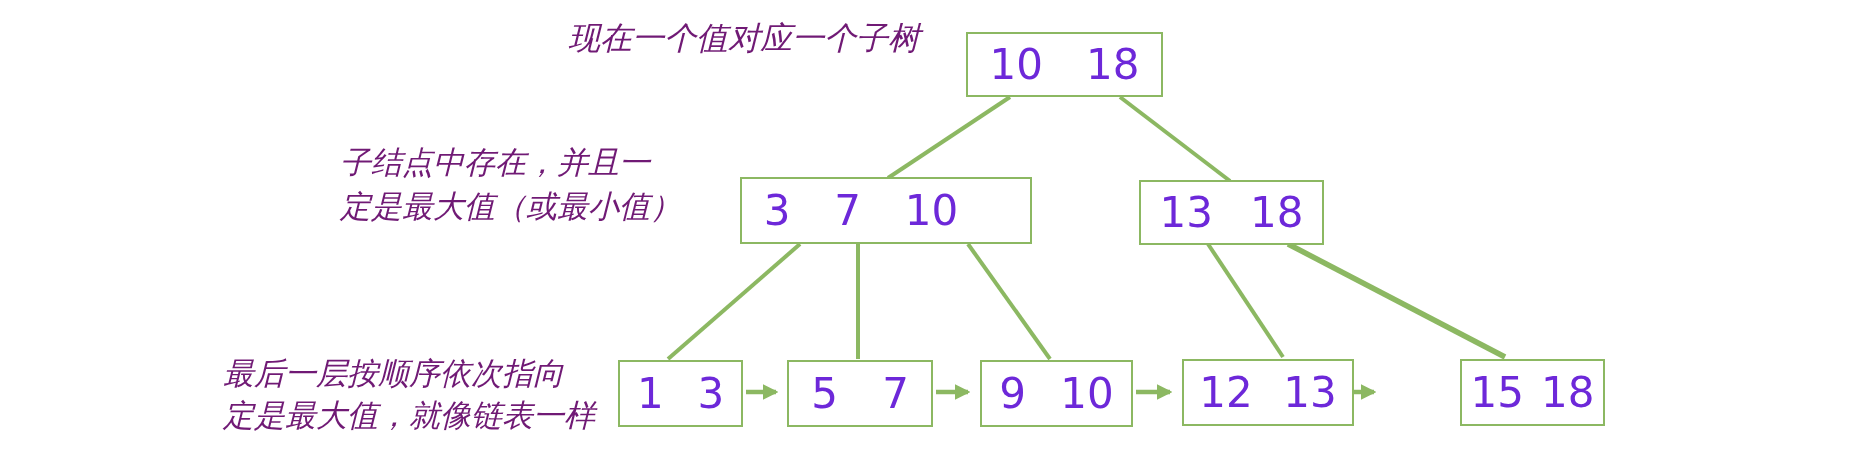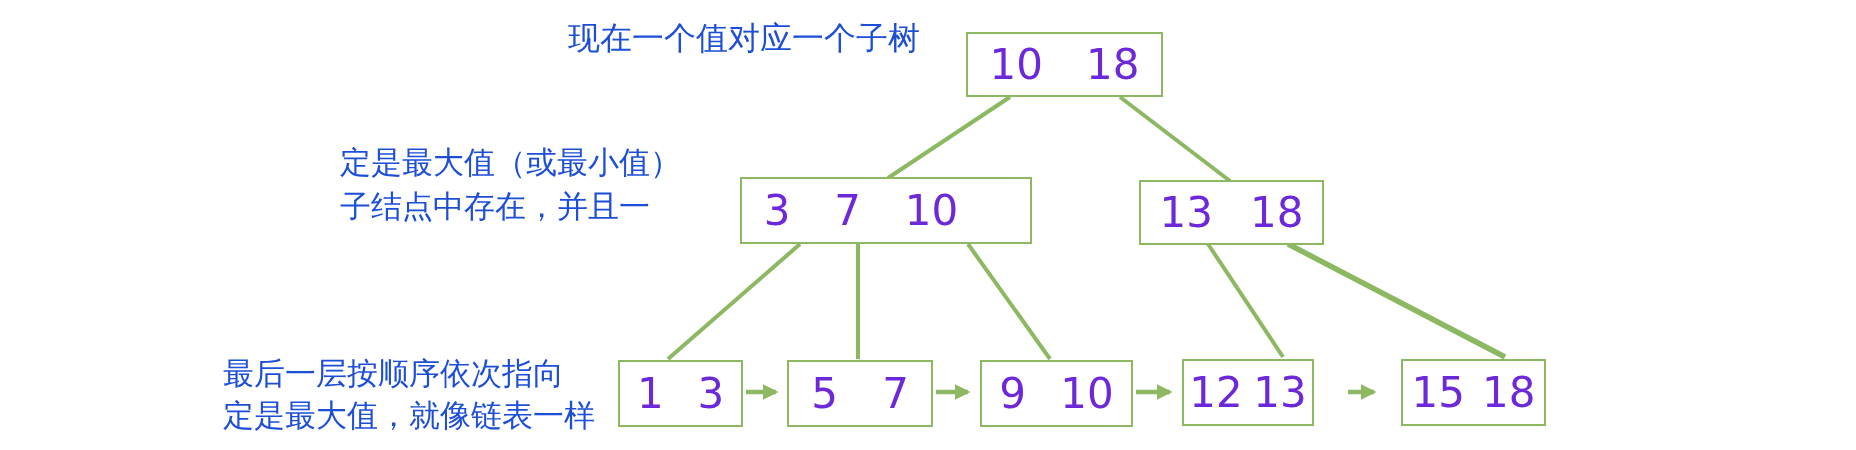--- a/index.html
+++ b/index.html
@@ -10,21 +10,21 @@
   .edges{position:absolute;left:0;top:0;width:1856px;height:450px;}
   .edges line{stroke:#8cb862;stroke-width:4;}
   .edges line.thick{stroke-width:5.5;}
   .edges line.link-arrow{stroke-width:4.5;}
   .node{
     position:absolute;box-sizing:border-box;background:#ffffff;
     border:2.5px solid #8cb862;display:flex;align-items:center;
     justify-content:space-around;font-size:42px;line-height:1;color:#6d28d9;
   }
   .node span{display:inline-block;}
-  .annotation{position:absolute;color:#1d4ed8;font-size:31px;line-height:44px;white-space:nowrap;}
+  .annotation{position:absolute;color:#701a75;font-size:31px;line-height:44px;white-space:nowrap;font-style:italic;}
   .annotation.top{font-size:32px;line-height:40px;}
   .annotation.bottom{line-height:42px;margin-left:48px;}
 </style>
 </head>
 <body>
 
 <div class="canvas">
 
   <svg class="edges" viewBox="0 0 1856 450" xmlns="http://www.w3.org/2000/svg">
     <defs>
@@ -45,22 +45,22 @@
 
     <line class="link-arrow" x1="746" y1="392" x2="776" y2="392" marker-end="url(#arrowhead)"></line>
     <line class="link-arrow" x1="936" y1="392" x2="968" y2="392" marker-end="url(#arrowhead)"></line>
     <line class="link-arrow" x1="1136" y1="392" x2="1170" y2="392" marker-end="url(#arrowhead)"></line>
     <line class="link-arrow" x1="1348" y1="392" x2="1374" y2="392" marker-end="url(#arrowhead)"></line>
   </svg>
 
   <div class="annotation top" style="left:568px;top:18px;">现在一个值对应一个子树</div>
 
   <div class="annotation" style="left:340px;top:140px;">
+    <div>子结点中存在，并且一</div>
     <div>定是最大值（或最小值）</div>
-    <div>子结点中存在，并且一</div>
   </div>
 
   <div class="annotation bottom" style="left:175px;top:352px;">
     <div>最后一层按顺序依次指向</div>
     <div>定是最大值，就像链表一样</div>
   </div>
 
   <div class="node" style="left:966px;top:32px;width:197px;height:65px;">
     <span>10</span>
     <span>18</span>
@@ -85,23 +85,23 @@
   <div class="node" style="left:787px;top:360px;width:146px;height:67px;">
     <span>5</span>
     <span>7</span>
   </div>
 
   <div class="node" style="left:980px;top:360px;width:153px;height:67px;">
     <span>9</span>
     <span>10</span>
   </div>
 
-  <div class="node" style="left:1182px;top:359px;width:132px;height:67px;">
+  <div class="node" style="left:1182px;top:359px;width:172px;height:67px;">
     <span>12</span>
     <span>13</span>
   </div>
 
-  <div class="node" style="left:1401px;top:359px;width:145px;height:67px;">
+  <div class="node" style="left:1460px;top:359px;width:145px;height:67px;">
     <span>15</span>
     <span>18</span>
   </div>
 
 </div>
 
 </body></html>

